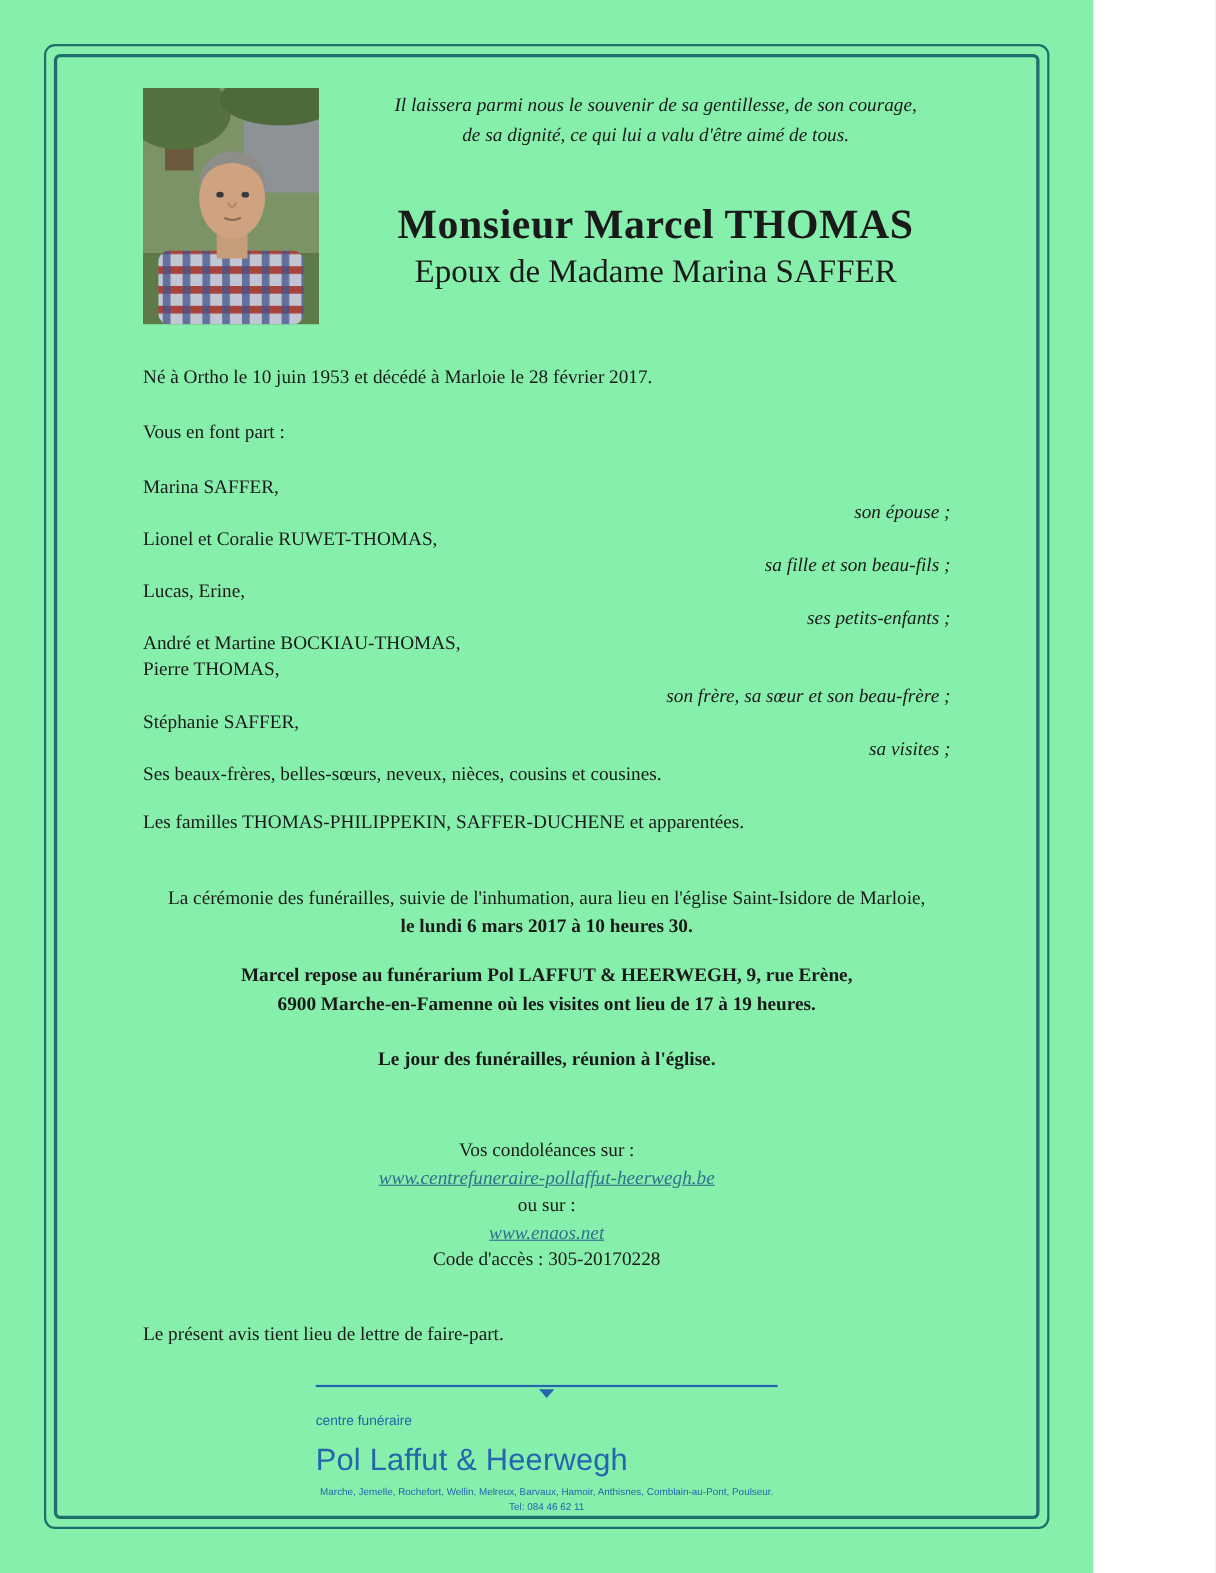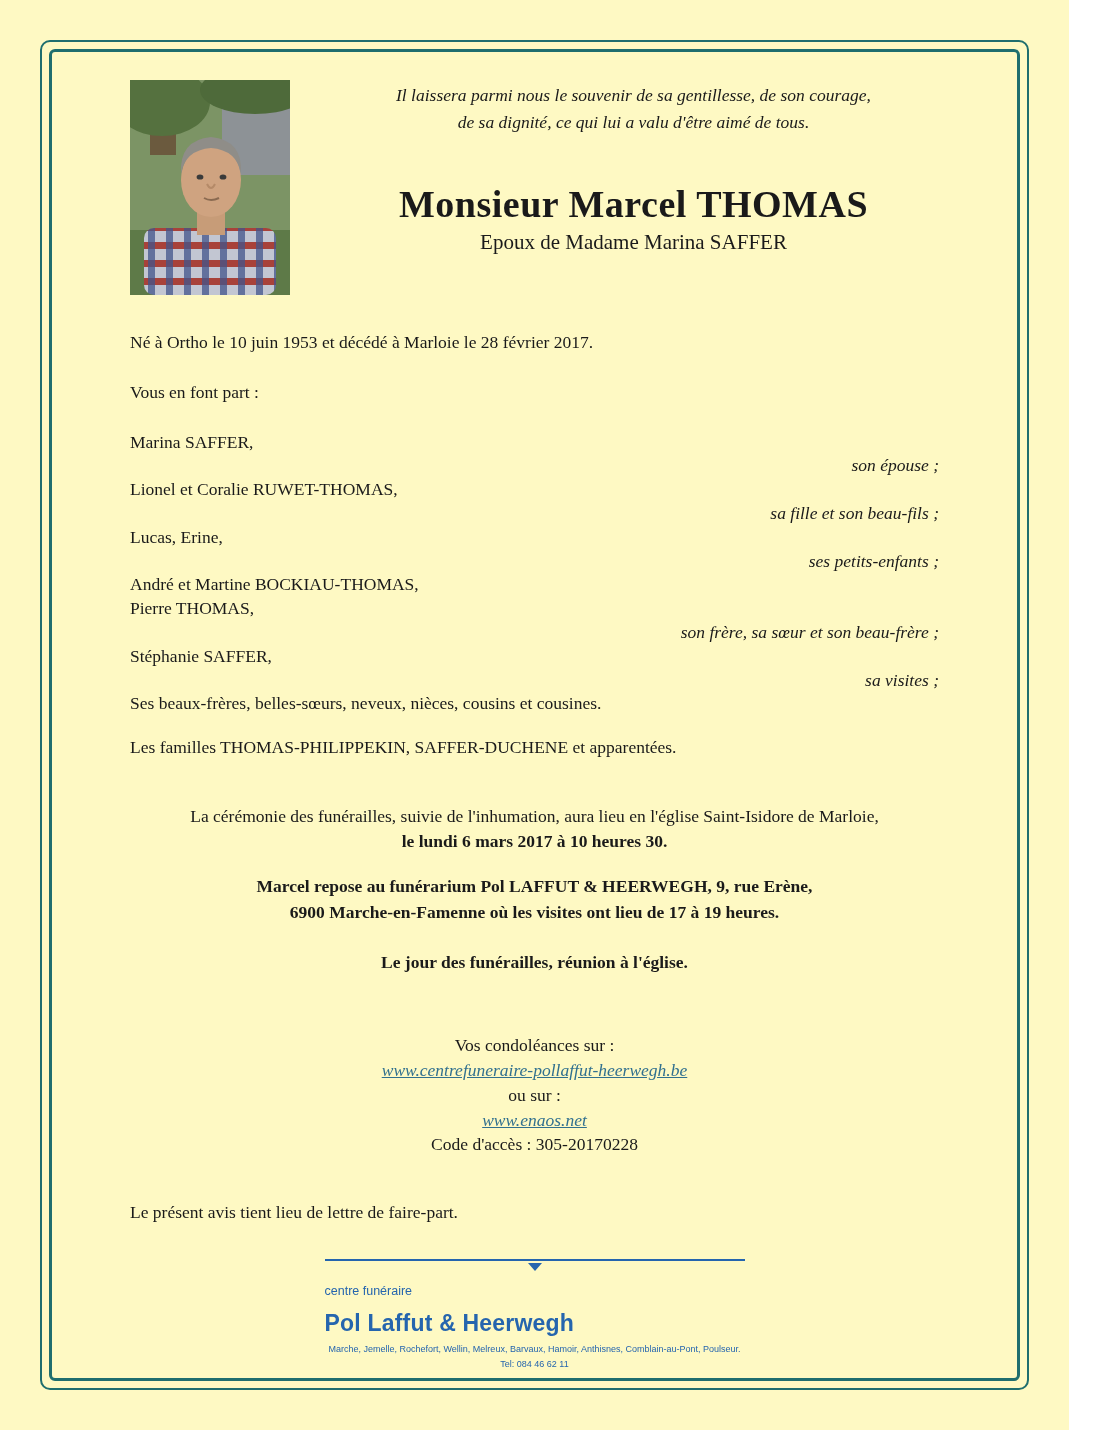--- a/index.html
+++ b/index.html
@@ -4,22 +4,22 @@
 <style>
   :root{
     --border-teal:#1f6e6e;
     --logo-blue:#2565ae;
     --link-blue:#31708f;
     --text:#1a1a1a;
   }
   html,body{margin:0;padding:0;background:#fff;}
   .page{
     position:relative;
-    width:1069px;height:1430px;
-    background:#fef9c3;
+    width:994px;height:1430px;
+    background:#86efac;
     font-family:"Liberation Serif","DejaVu Serif",serif;
     color:var(--text);
     overflow:hidden;
   }
   .frame-outer{
     position:absolute;inset:40px;
     border:2px solid var(--border-teal);
     border-radius:10px;
     pointer-events:none;
   }
@@ -41,21 +41,21 @@
     width:160px;height:215px;flex:none;
     overflow:hidden;
   }
   .photo svg{display:block;}
   .header-text{flex:1;text-align:center;padding-top:2px;}
   .quote{font-size:17.5px;font-style:italic;line-height:1.55;margin:0;}
   .title{
     font-size:38px;font-weight:bold;margin:46px 0 0 0;
     letter-spacing:0.5px;
   }
-  .subtitle{font-size:21px;font-weight:400;margin:4px 0 0 0;}
+  .subtitle{font-size:30px;font-weight:400;margin:4px 0 0 0;}
   
   .body-block{margin-top:36px;font-size:17.5px;line-height:1.36;}
   .line{margin:0;}
   .intro{margin-top:26px;}
   .relatives{margin-top:26px;}
   .rel-name{text-align:left;}
   .rel-relation{text-align:right;font-style:italic;}
   .extended{margin-top:0;}
   .families{margin-top:20px;}
   .ceremony{margin-top:44px;text-align:center;line-height:1.45;}
@@ -83,21 +83,21 @@
     border-left:7px solid transparent;
     border-right:7px solid transparent;
     border-top:8px solid var(--logo-blue);
   }
   .logo-row{
     display:flex;justify-content:center;align-items:baseline;gap:8px;
     margin-top:12px;
     flex-direction:column;
   }
   .logo-prefix{font-size:12.5px;color:var(--logo-blue);}
-  .logo-name{font-size:23px;font-weight:bold;color:var(--logo-blue);letter-spacing:0.2px;}
+  .logo-name{font-size:28px;font-weight:normal;color:var(--logo-blue);letter-spacing:0.2px;}
   .logo-locations{font-size:9px;color:var(--logo-blue);margin-top:4px;}
   .logo-phone{font-size:9px;color:var(--logo-blue);margin-top:2px;}
 </style>
 </head>
 <body>
 
 <div class="page">
   <div class="frame-outer"></div>
   <div class="frame-inner"></div>
 

